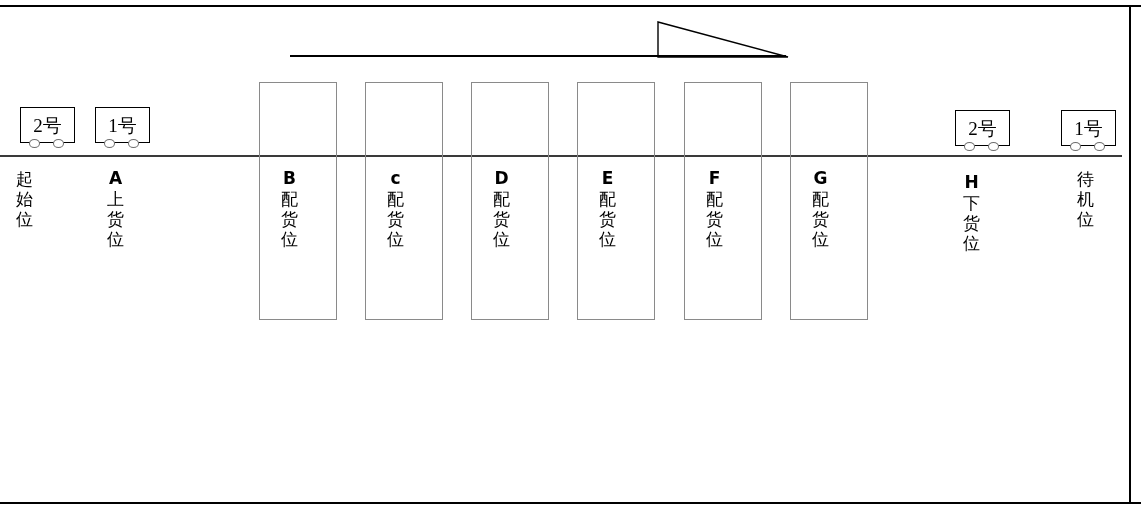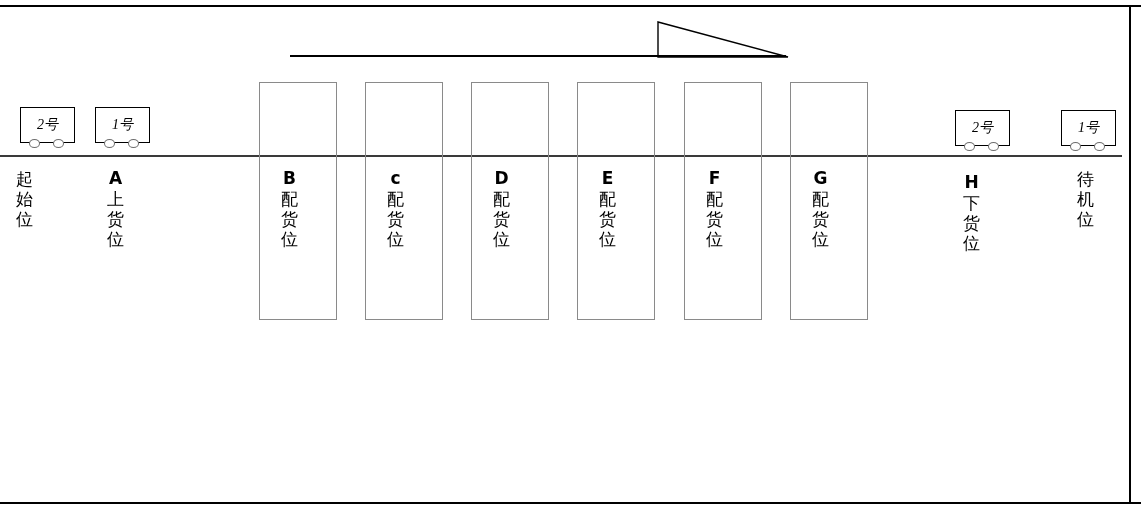--- a/index.html
+++ b/index.html
@@ -66,26 +66,25 @@
     top: 0;
     width: 100%;
     height: 100%;
     border: 1px solid #000000;
     box-sizing: border-box;
     display: flex;
     align-items: center;
     justify-content: center;
   }
   .cart-label {
-    font-size: 14px;
+    font-size: 19px;
     line-height: 1;
     color: #000000;
     letter-spacing: 0px;
     white-space: nowrap;
-    font-style: italic;
   }
   .wheel {
     position: absolute;
     width: 11px;
     height: 9px;
     border: 1px solid #6d6d6d;
     border-radius: 50%;
     box-sizing: border-box;
     background: #ffffff;
     bottom: -5px;

